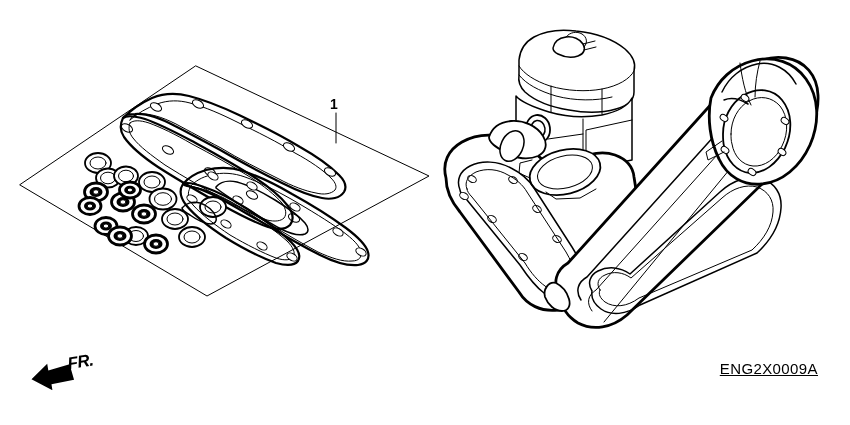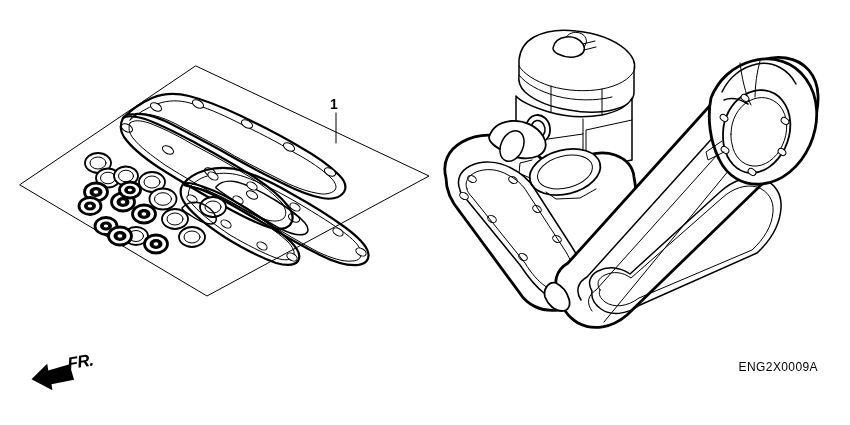--- a/index.html
+++ b/index.html
@@ -32,24 +32,25 @@
   .t15  { stroke-width: 1.5; }
   .t18  { stroke-width: 1.8; }
   .t22  { stroke-width: 2.2; }
   .t28  { stroke-width: 2.8; }
   .wf { fill: #ffffff; stroke: #000000; stroke-linejoin: round; stroke-linecap: round; }
   .blk { fill: #000000; stroke: none; }
   .partnum {
     position: absolute;
     right: 32px;
     top: 360px;
-    font-size: 12px;
+    font-size: 15px;
     letter-spacing: 0.4px;
     color: #000000;
     white-space: nowrap;
+    text-decoration: underline;
   }
   .callout-num {
     position: absolute;
     left: 330px;
     top: 96px;
     font-size: 14px;
     font-weight: bold;
     color: #000000;
   }
   .fr-marker {

